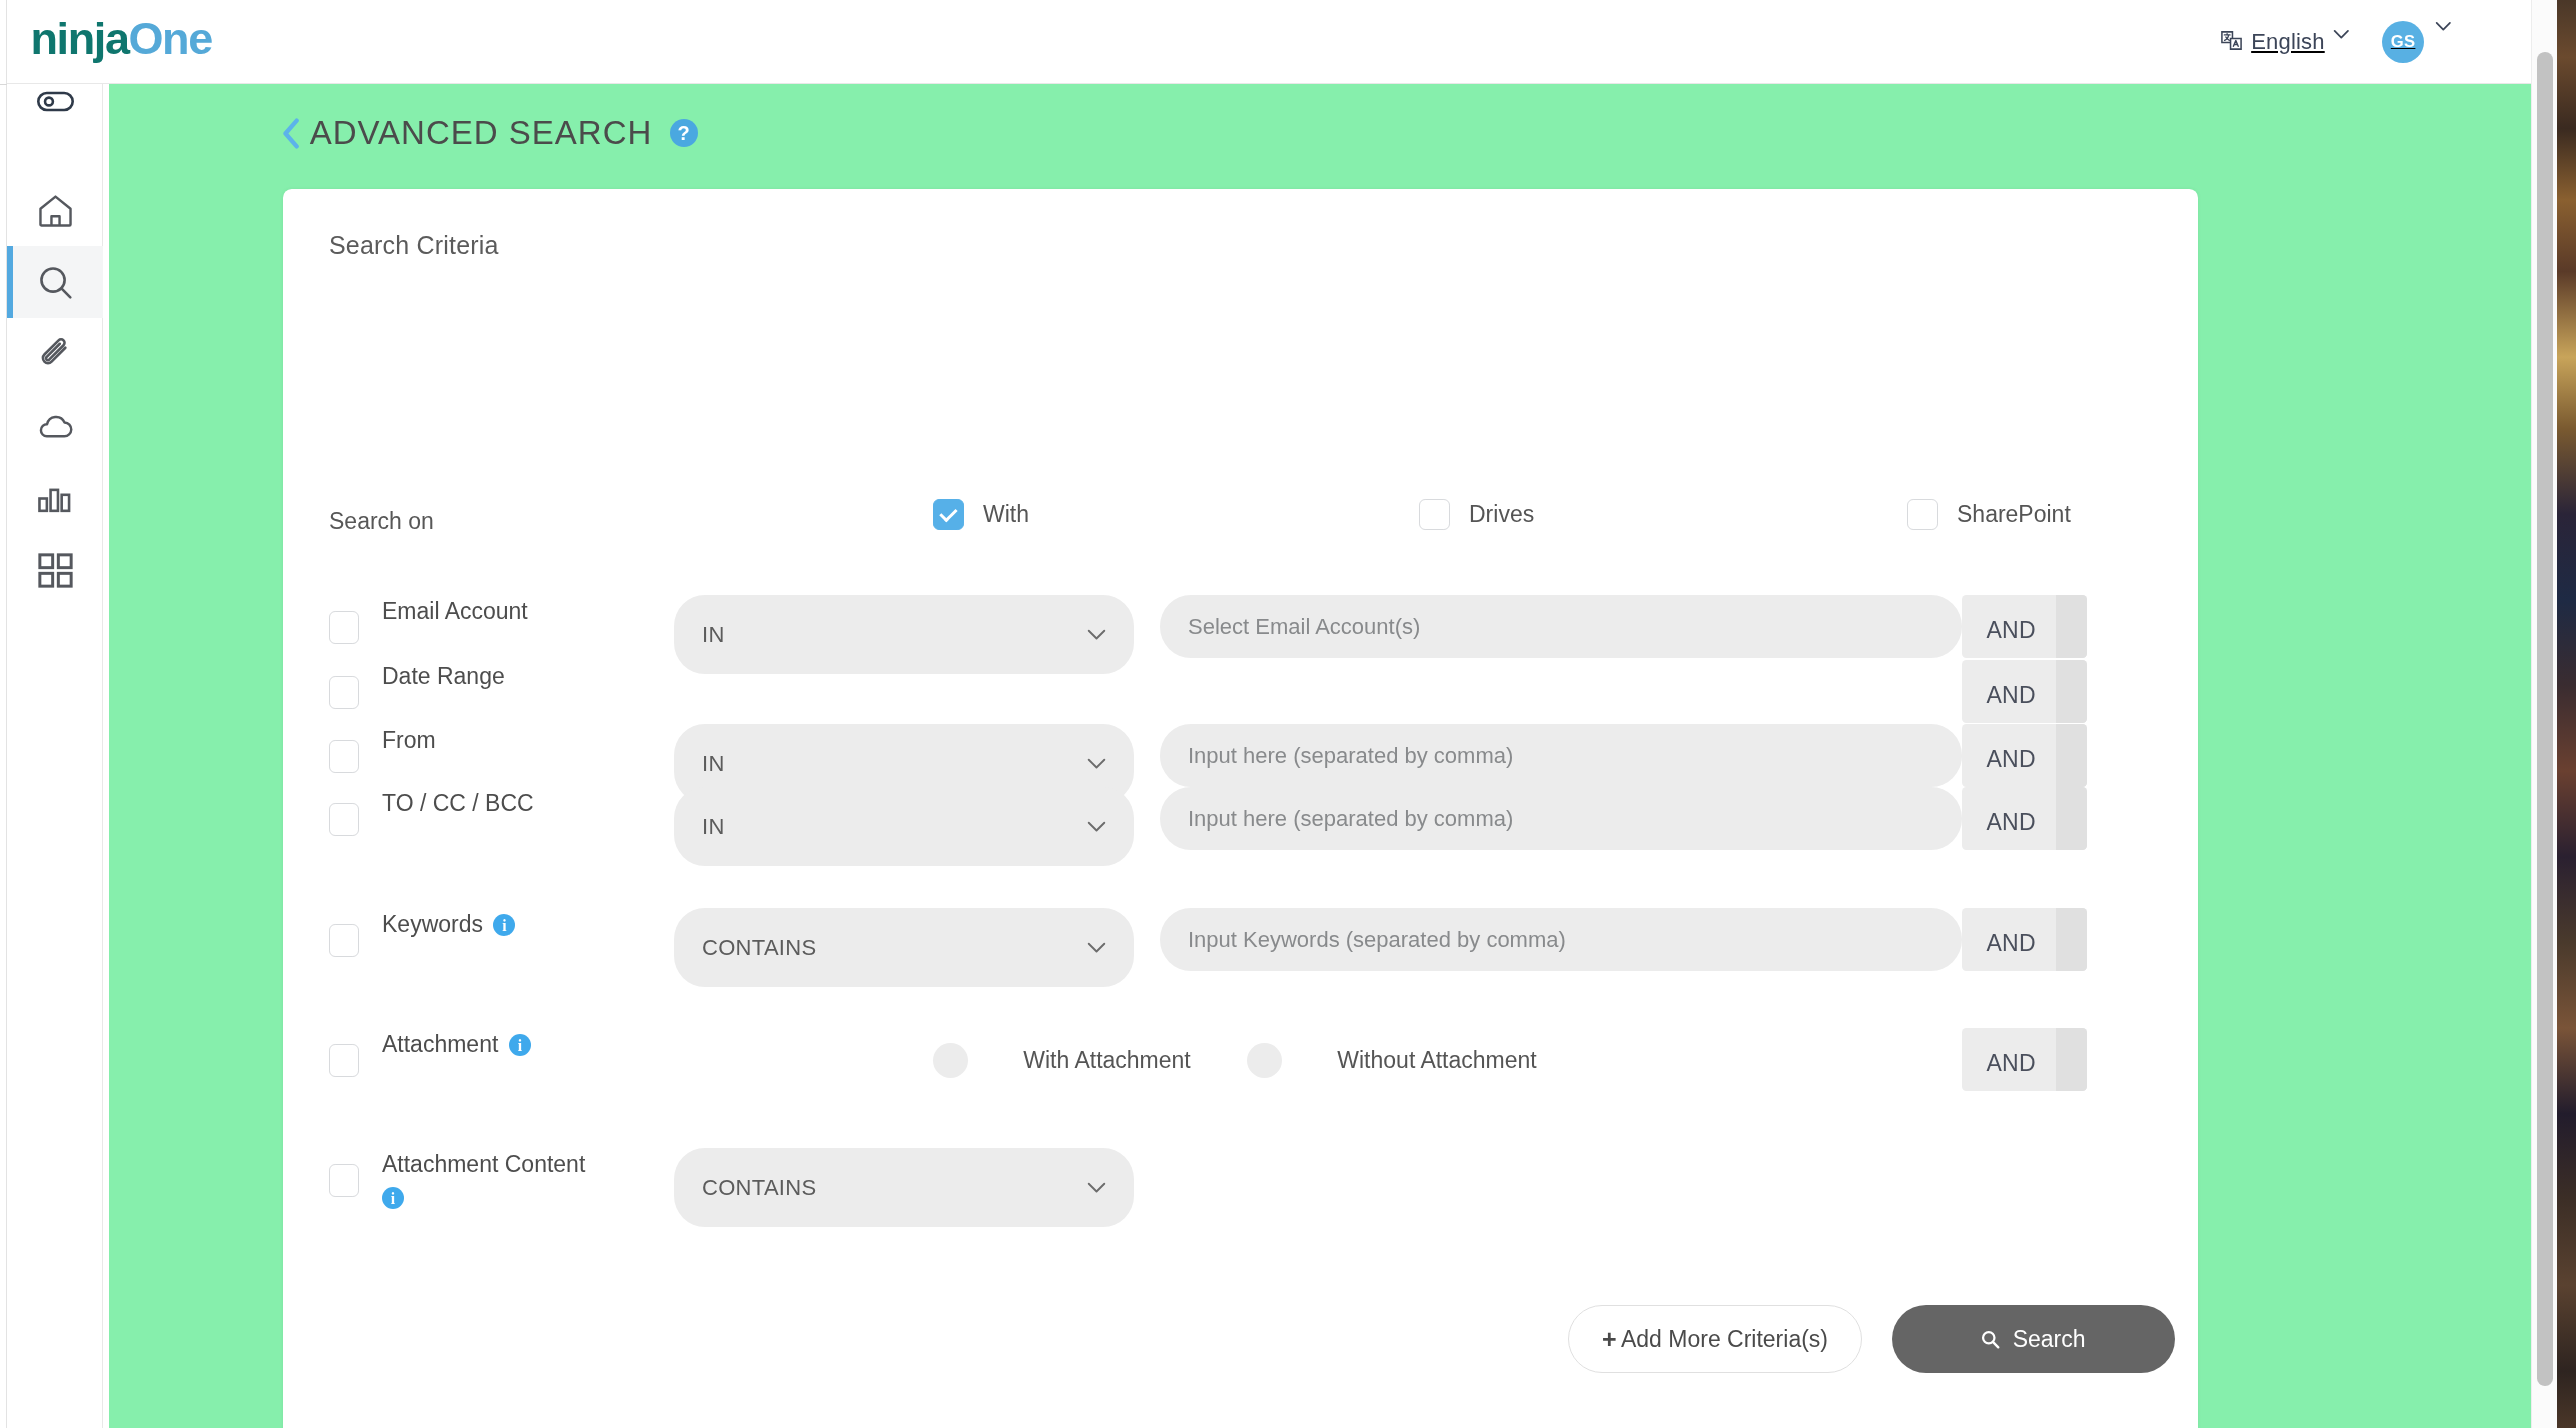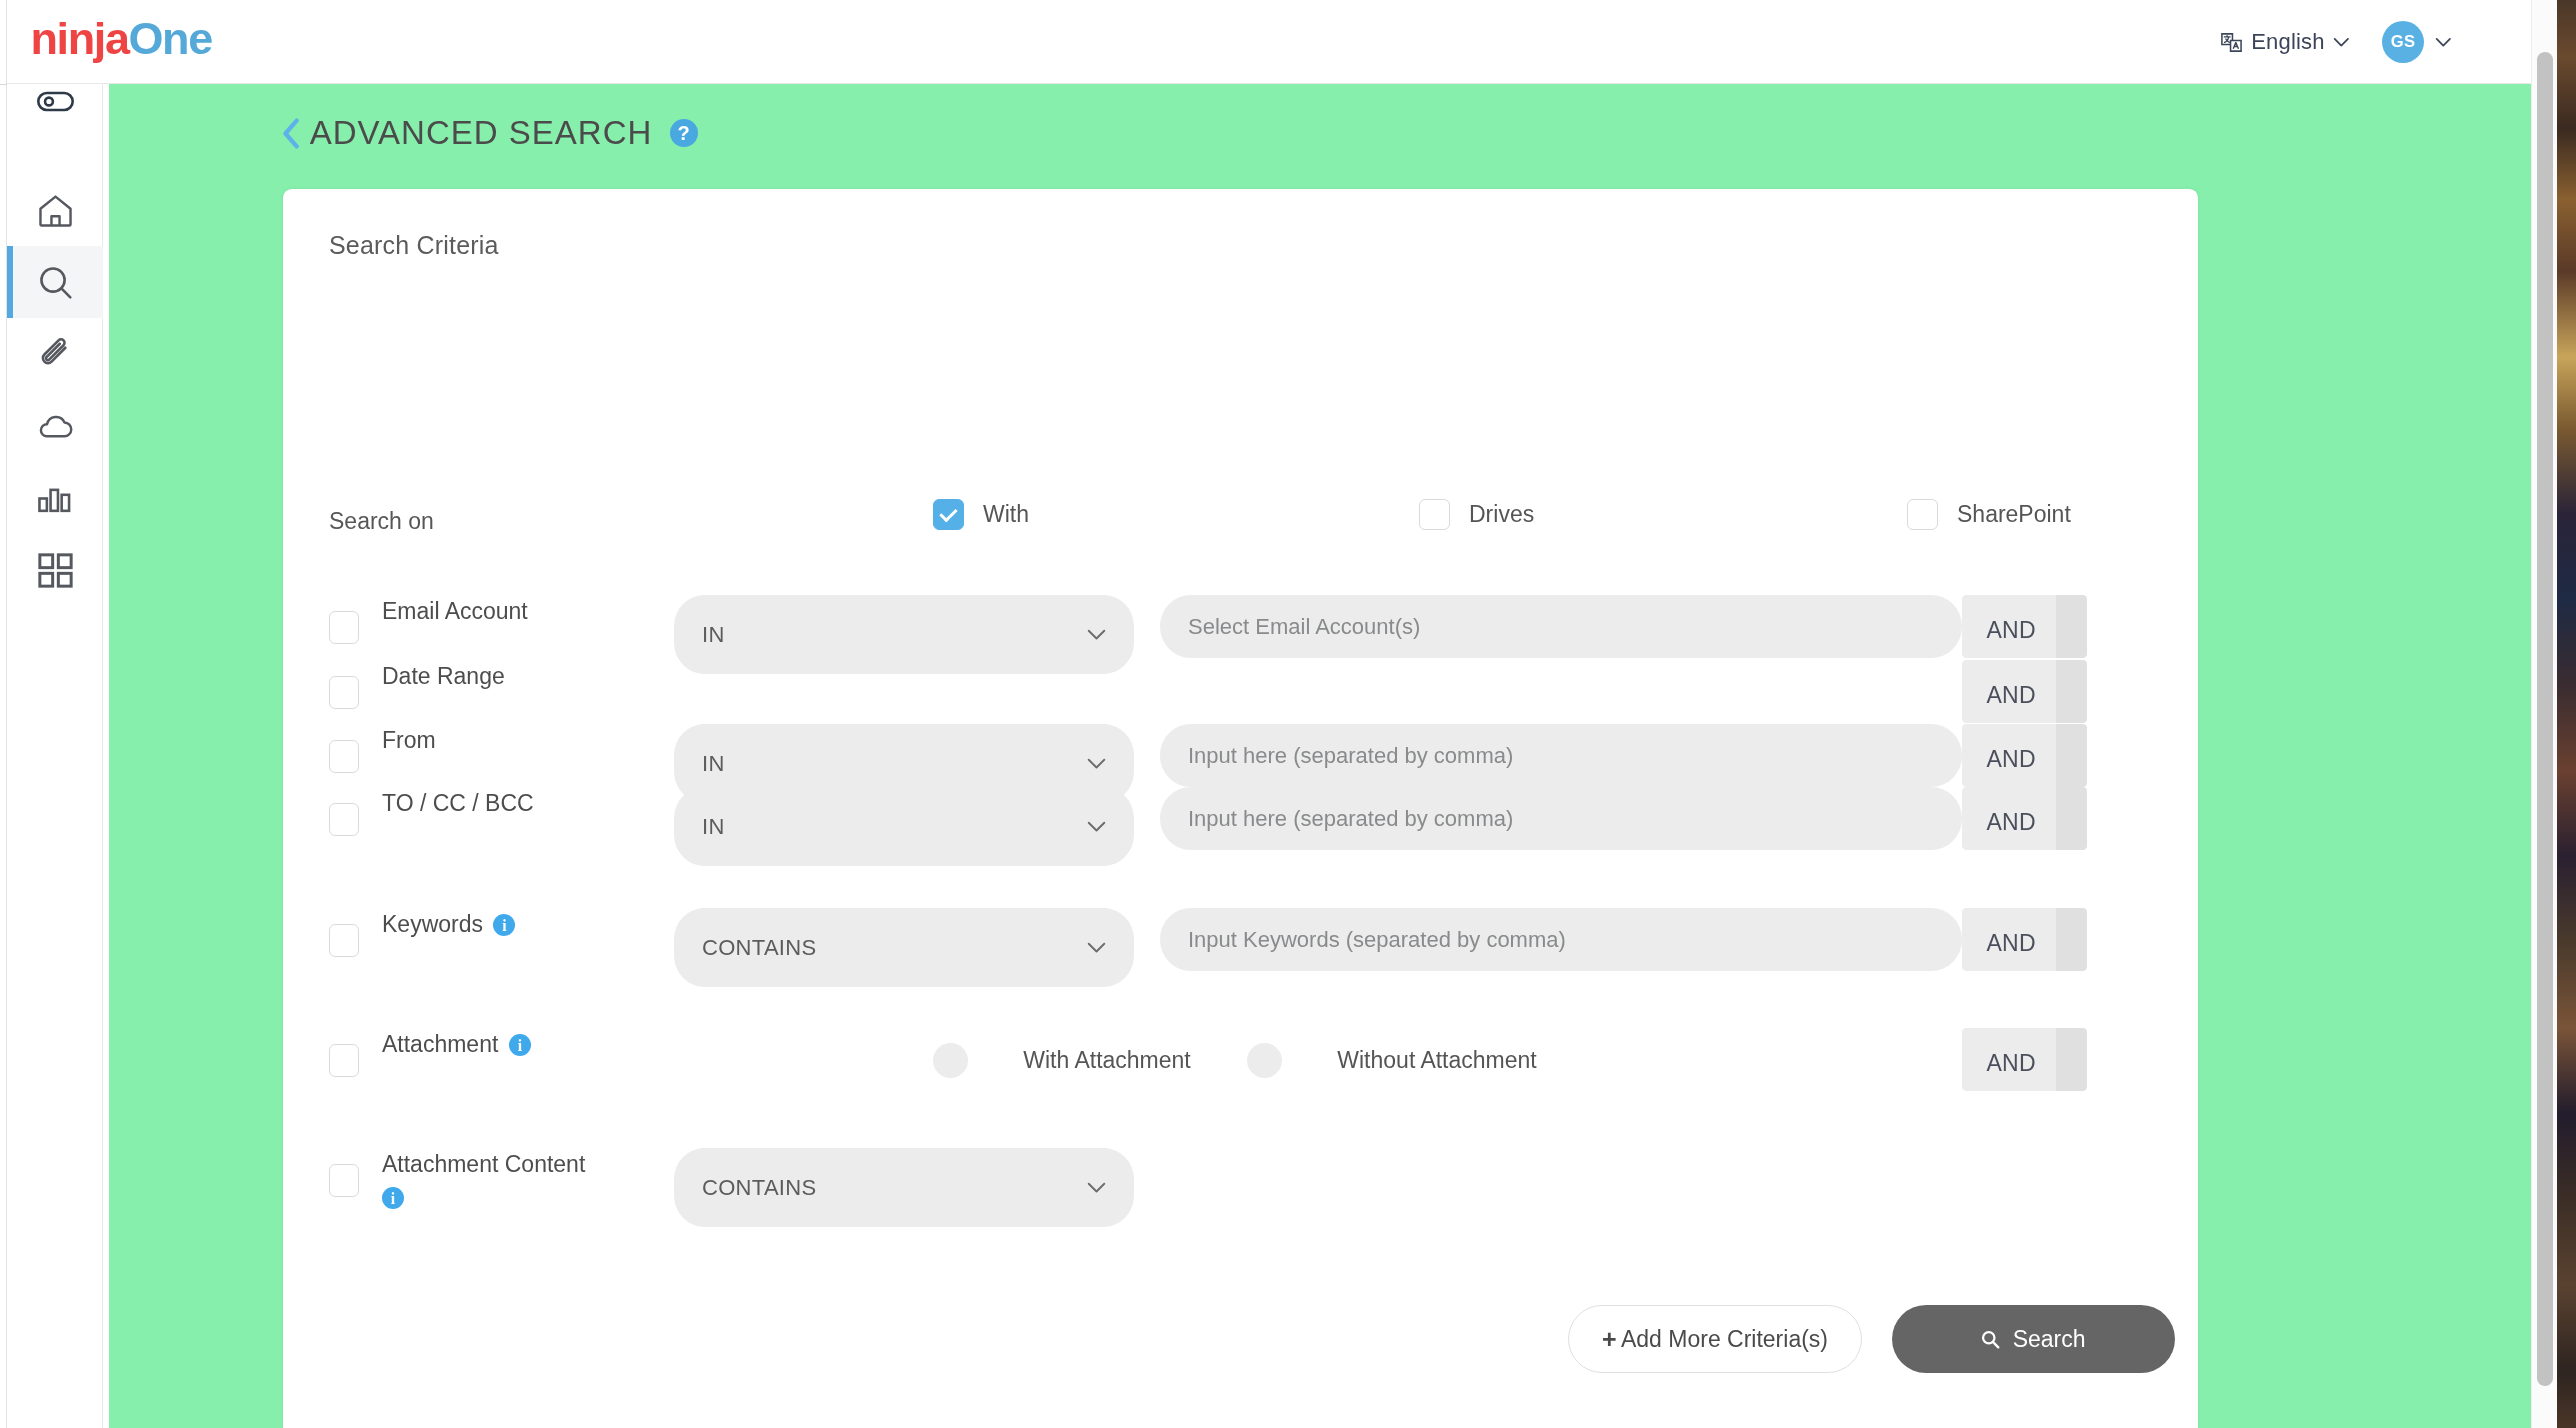--- a/index.html
+++ b/index.html
@@ -72,36 +72,37 @@
 
   #logo {
     position: absolute;
     left: 23.5px; top: 12.2px;
     font-size: 45px;
     font-weight: bold;
     letter-spacing: -1.4px;
     line-height: 54px;
     white-space: nowrap;
   }
-  #logo .ninja { color: #ef4444; }
+  #logo .ninja { color: #0f766e; }
   #logo .one   { color: #55a9d8; }
 
   #header-right {
     position: absolute;
     right: 87px; top: 0;
     height: 84px;
     display: flex;
     align-items: center;
     gap: 0;
   }
   .hdr-group {
     display: flex;
-    align-items: center;
+    align-items: flex-start;
     gap: 7.8px;
     cursor: pointer;
+    text-decoration: underline;
   }
   #translate-icon {
     width: 23px; height: 23px;
     display: block;
   }
   #language-label {
     font-size: 22px;
     color: #3c4558;
     letter-spacing: 0.2px;
   }

